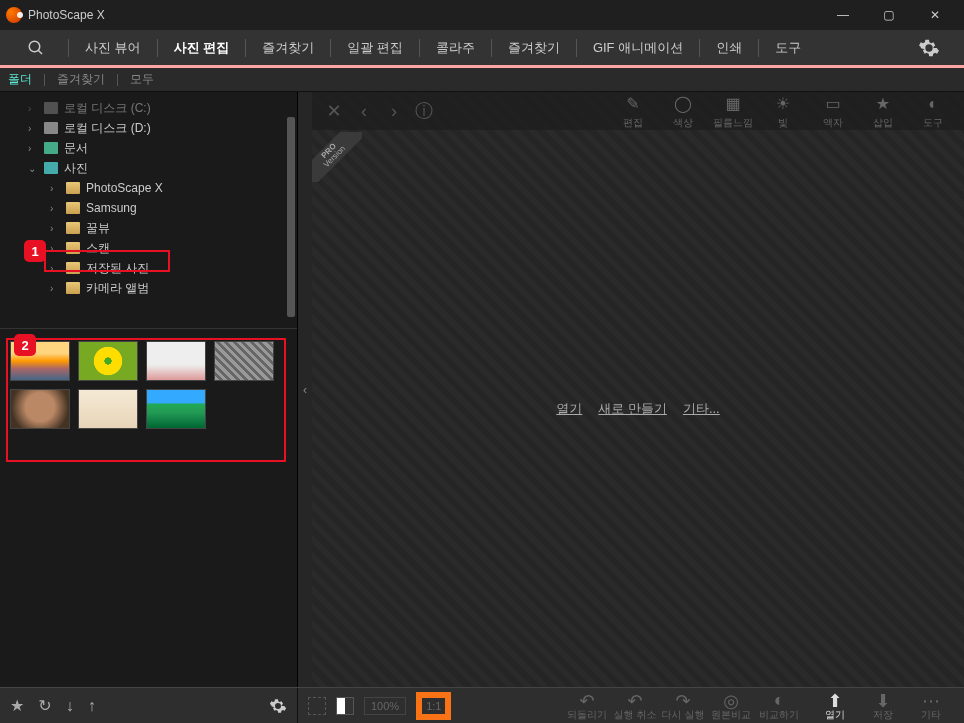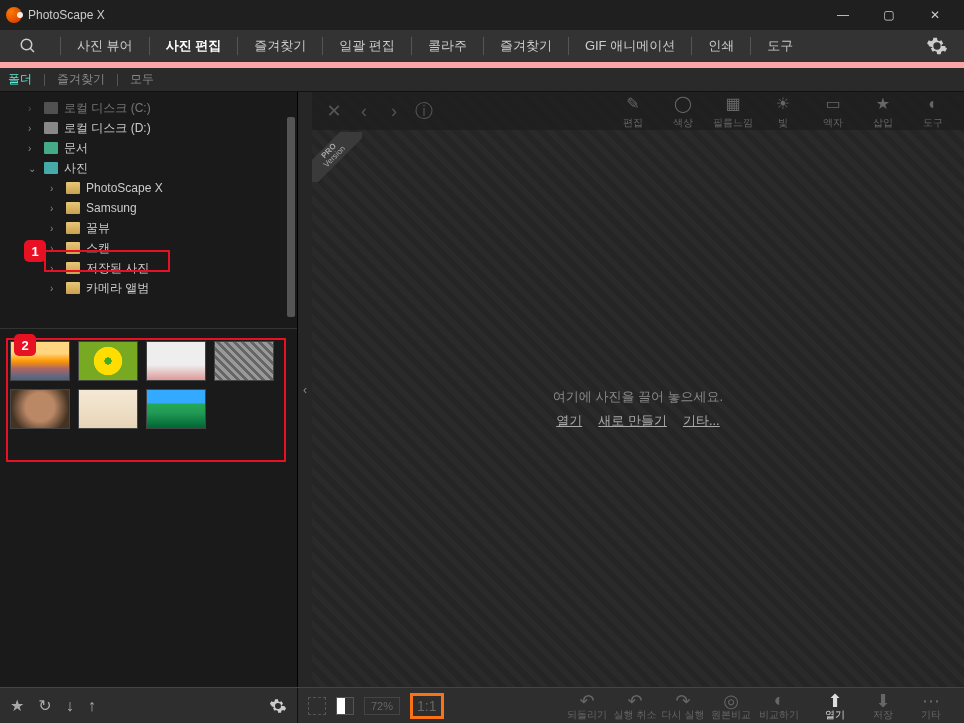--- a/index.html
+++ b/index.html
@@ -8,21 +8,21 @@
 
 .titlebar { height: 30px; background: #1f1f1f; display: flex; align-items: center; justify-content: space-between; padding: 0 6px; }
 .titlebar-left { display: flex; align-items: center; gap: 6px; }
 .app-logo { width: 16px; height: 16px; background: radial-gradient(circle at 30% 30%, #ff7a00, #cc3300); border-radius: 50%; position: relative; }
 .app-logo::after { content: ''; position: absolute; right: -1px; top: 5px; width: 6px; height: 6px; background: #fff; border-radius: 50%; opacity: .9;}
 .titlebar-title { color: #ccc; font-size: 12px; }
 .win-buttons { display: flex; }
 .win-btn { width: 46px; height: 30px; display: flex; align-items: center; justify-content: center; color: #ccc; }
 
 
-.mainmenu { height: 38px; background: #333333; display: flex; align-items: center; padding: 0 16px; gap: 0; border-bottom: 6px solid #fca5a5;}
+.mainmenu { height: 38px; background: #333333; display: flex; align-items: center; padding: 0 24px; gap: 0; border-bottom: 3px solid #fca5a5;}
 .menu-search { width: 24px; height: 24px; display: flex; align-items: center; justify-content: center; margin-right: 10px;}
 .menu-sep { width: 1px; height: 18px; background: #555; margin: 0 10px; }
 .menu-item { color: #ccc; font-size: 13px; padding: 4px 6px; cursor: pointer; }
 .menu-item.active { color: #ffffff; font-weight: bold; }
 .menu-gear { margin-left: auto; color: #ccc; }
 
 
 .subtabs { height: 24px; display: flex; align-items: center; padding: 0 8px; gap: 12px; font-size: 12px; border-bottom: 1px solid #111;}
 .subtab { color: #888; cursor: pointer; }
 .subtab.active { color: #5eead4; }
@@ -83,21 +83,21 @@
 
 .bottombar { height: 36px; display: flex; background: #2e2e2e; border-top: 1px solid #444; }
 .bottom-left { width: 298px; display: flex; align-items: center; padding: 0 10px; gap: 14px; color: #aaa; border-right: 1px solid #111;}
 .bot-btn { font-size: 16px; cursor: pointer; }
 .bot-gear { margin-left: auto; }
 
 .bottom-right { flex: 1; display: flex; align-items: center; padding: 0 10px; gap: 10px; color: #555;}
 .grid-ico { width: 18px; height: 18px; border: 1px dashed #555; }
 .split-ico { width: 18px; height: 18px; background: linear-gradient(to right, #fff 50%, #333 50%); border: 1px solid #555;}
 .zoom-box { border: 1px solid #444; padding: 2px 6px; font-size: 11px; color: #666;}
-.ratio-box { border: 3px solid #f97316; padding: 2px 4px; font-size: 14px; color: #666;}
+.ratio-box { border: 6px solid #f97316; padding: 2px 4px; font-size: 11px; color: #666;}
 .bot-tool { display: flex; flex-direction: column; align-items: center; font-size: 10px; color: #666; width: 46px;}
 .bot-tool.active { color: #ddd; }
 .bot-tool-ico { font-size: 18px; height: 18px; }
 .bot-group { display: flex; margin-left: auto; gap: 2px;}
 
 svg { display: block; }
 </style>
 </head>
 <body>
 
@@ -279,21 +279,20 @@
             <div>도구</div>
           </div>
         </div>
     </div>
 
     <div class="pro-ribbon">
       <div class="pro-ribbon-inner"><b>PRO</b><br><span>Version</span></div>
     </div>
 
     <div class="canvas-center">
-      <div>여기에 사진을 끌어 놓으세요.</div>
       <div class="canvas-links">
         <span class="canvas-link">열기</span>
         <span class="canvas-link">새로 만들기</span>
         <span class="canvas-link">기타...</span>
       </div>
     </div>
   </div>
 </div>
 
 <div class="bottombar">
@@ -304,21 +303,21 @@
     <span class="bot-btn">↑</span>
     <span class="bot-btn bot-gear">
       <svg width="18" height="18" viewBox="0 0 24 24" fill="#ccc">
           <path d="M12 8a4 4 0 100 8 4 4 0 000-8zm9 4a7 7 0 01-.1 1.2l2 1.6-2 3.4-2.4-1a7 7 0 01-2 1.2l-.4 2.6h-4l-.4-2.6a7 7 0 01-2-1.2l-2.4 1-2-3.4 2-1.6A7 7 0 013 12a7 7 0 01.1-1.2l-2-1.6 2-3.4 2.4 1a7 7 0 012-1.2L8 3h4l.4 2.6a7 7 0 012 1.2l2.4-1 2 3.4-2 1.6c.1.4.2.8.2 1.2z"></path>
         </svg>
     </span>
   </div>
   <div class="bottom-right">
     <div class="grid-ico"></div>
     <div class="split-ico"></div>
-    <div class="zoom-box">72%</div>
+    <div class="zoom-box">100%</div>
     <div class="ratio-box">1:1</div>
     <div style="flex:1"></div>
     <div id="bottom-tools" style="display:flex; gap:2px;">
         <div class="bot-tool">
           <div class="bot-tool-ico">↶</div>
           <div>되돌리기</div>
         </div>
         <div class="bot-tool">
           <div class="bot-tool-ico">↶</div>
           <div>실행 취소</div>

